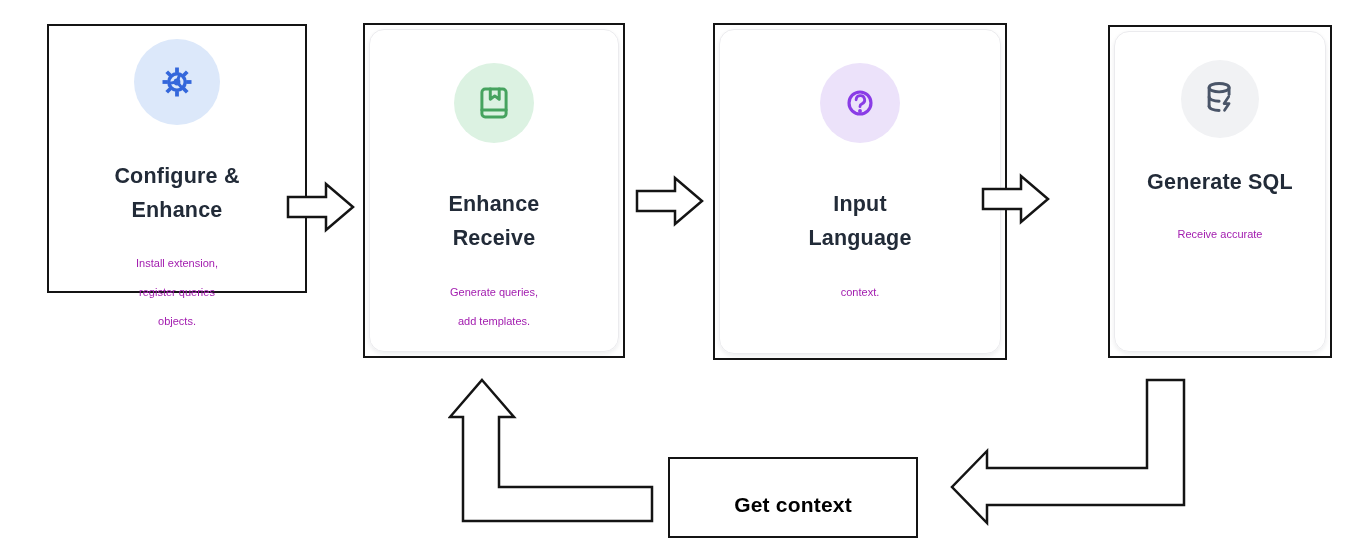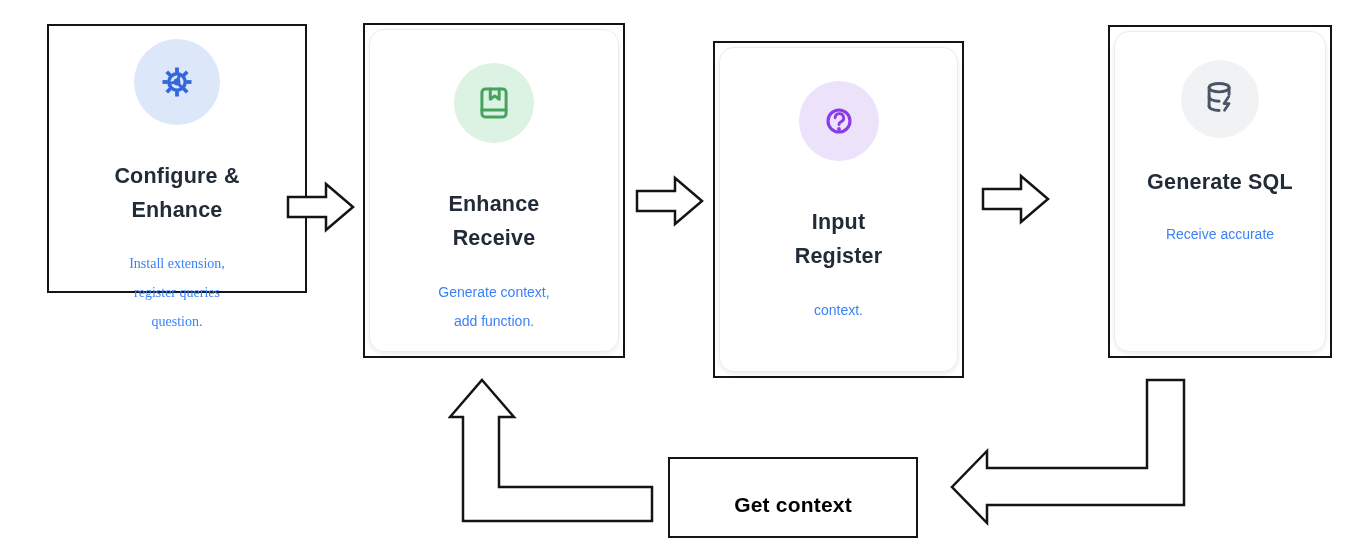--- a/index.html
+++ b/index.html
@@ -15,25 +15,25 @@
     position:absolute; inset:4px; border-radius:15px;
     border:1px solid #ebebee; box-shadow:0 2px 4px rgba(16,24,40,.08);
     pointer-events:none;
   }
   .card-content {
     position:relative; height:100%; display:flex; flex-direction:column;
     align-items:center; text-align:center;
   }
   .icon-wrap { flex:0 0 auto; line-height:0; }
   .title { font-weight:700; font-size:21.5px; line-height:34px; color:#222b38; letter-spacing:.2px; }
-  .desc  { font-size:14px; line-height:29px; color:#3b82f6; }
+  .desc  { font-size:11px; line-height:29px; color:#a21caf; }
   
   .card-1 .icon-wrap { margin-top:13px; }
   .card-1 .title { margin-top:34px; }
-  .card-1 .desc  { margin-top:22px;font-family:Liberation Serif, serif; }
+  .card-1 .desc  { margin-top:22px; }
   .card-2 .icon-wrap, .card-3 .icon-wrap { margin-top:38px; }
   .card-2 .title, .card-3 .title { margin-top:44px; }
   .card-2 .desc,  .card-3 .desc  { margin-top:23px; }
   .card-4 .icon-wrap { margin-top:33px; }
   .card-4 .title { margin-top:27px; }
   .card-4 .desc  { margin-top:21px; }
 
   .flow-arrow { position:absolute; }
   .flow-arrow polygon, .flow-arrow path { fill:#ffffff; stroke:#141414; stroke-width:2.5; stroke-linejoin:miter; }
 
@@ -75,21 +75,21 @@
           <circle cx="43" cy="43" r="3.4" stroke="none" fill="#3467db"></circle>
         </svg>
       </div>
       <div class="title">
         <div>Configure &amp;</div>
         <div>Enhance</div>
       </div>
       <div class="desc">
         <div>Install extension,</div>
         <div>register queries</div>
-        <div>question.</div>
+        <div>objects.</div>
       </div>
     </div>
   </div>
 
   <svg class="flow-arrow" style="left:286px; top:181px;" width="70" height="52" viewBox="0 0 70 52">
     <polygon points="2,16 40,16 40,3 67,26 40,49 40,36 2,36"></polygon>
   </svg>
 
   <div class="card card-2" style="left:363px; top:23px; width:262px; height:335px;">
     <div class="card-inner"></div>
@@ -102,46 +102,46 @@
             <line x1="30" y1="50.5" x2="56" y2="50.5"></line>
             <path d="M39 28 v11 l4.8 -3.6 l4.8 3.6 v-11"></path>
           </g>
         </svg>
       </div>
       <div class="title">
         <div>Enhance</div>
         <div>Receive</div>
       </div>
       <div class="desc">
-        <div>Generate context,</div>
-        <div>add function.</div>
+        <div>Generate queries,</div>
+        <div>add templates.</div>
       </div>
     </div>
   </div>
 
   <svg class="flow-arrow" style="left:635px; top:175px;" width="70" height="52" viewBox="0 0 70 52">
     <polygon points="2,16 40,16 40,3 67,26 40,49 40,36 2,36"></polygon>
   </svg>
 
-  <div class="card card-3" style="left:713px; top:41px; width:251px; height:337px;">
+  <div class="card card-3" style="left:713px; top:23px; width:294px; height:337px;">
     <div class="card-inner"></div>
     <div class="card-content">
       <div class="icon-wrap">
         <svg width="80" height="80" viewBox="0 0 86 86">
           <circle cx="43" cy="43" r="43" fill="#ece2fa"></circle>
           <g fill="none" stroke-width="3.4" stroke-linecap="round" stroke="#8a3ce6">
             <circle cx="43" cy="43" r="11.8"></circle>
             <path d="M38.8 39.6 a4.6 4.6 0 1 1 6.3 4.3 c-1.4 .55 -2.1 1.3 -2.1 2.7 v.4" stroke-width="3"></path>
           </g>
           <circle cx="43" cy="51.6" r="2.1" stroke="none" fill="#8a3ce6"></circle>
         </svg>
       </div>
       <div class="title">
         <div>Input</div>
-        <div>Register</div>
+        <div>Language</div>
       </div>
       <div class="desc">
         <div>context.</div>
       </div>
     </div>
   </div>
 
   <svg class="flow-arrow" style="left:981px; top:173px;" width="70" height="52" viewBox="0 0 70 52">
     <polygon points="2,16 40,16 40,3 67,26 40,49 40,36 2,36"></polygon>
   </svg>

